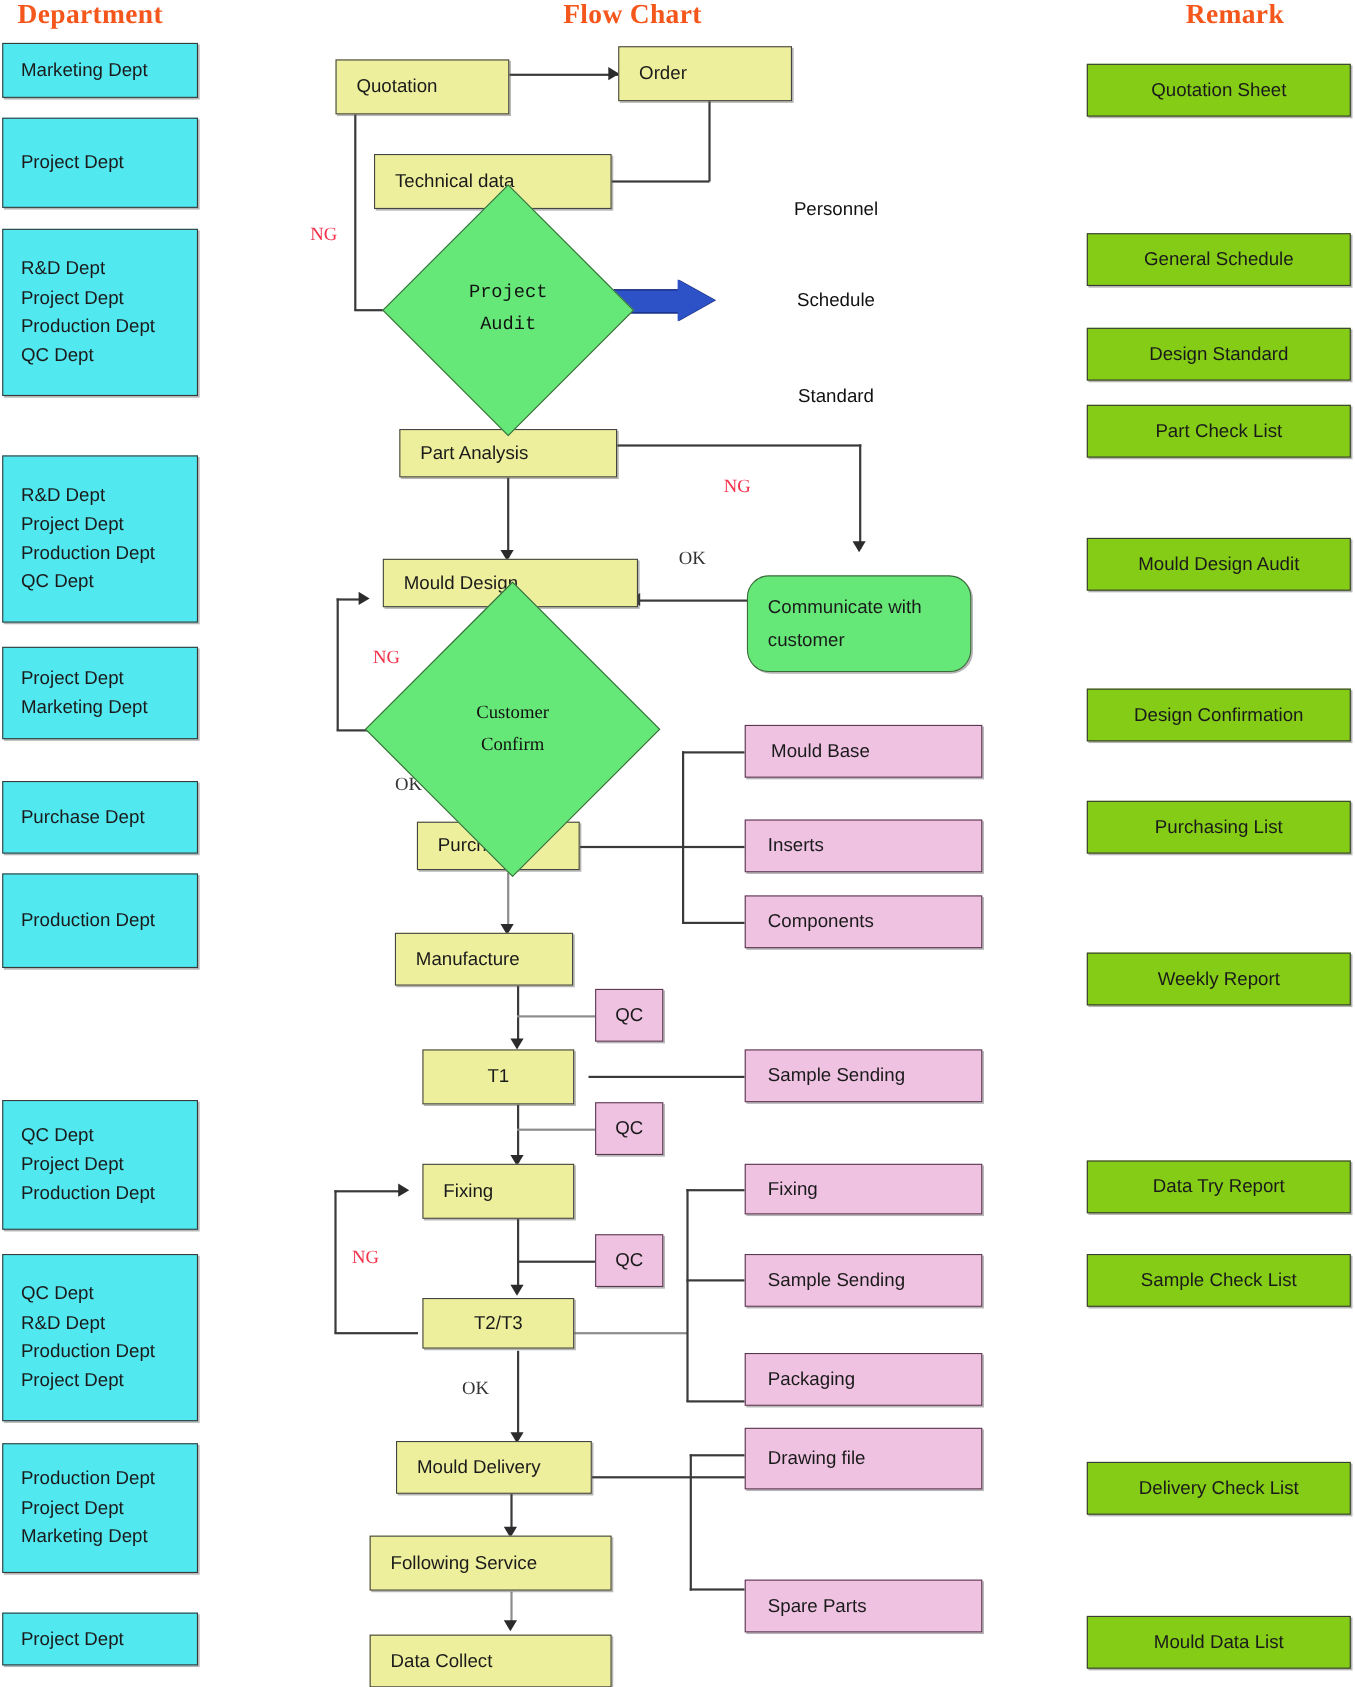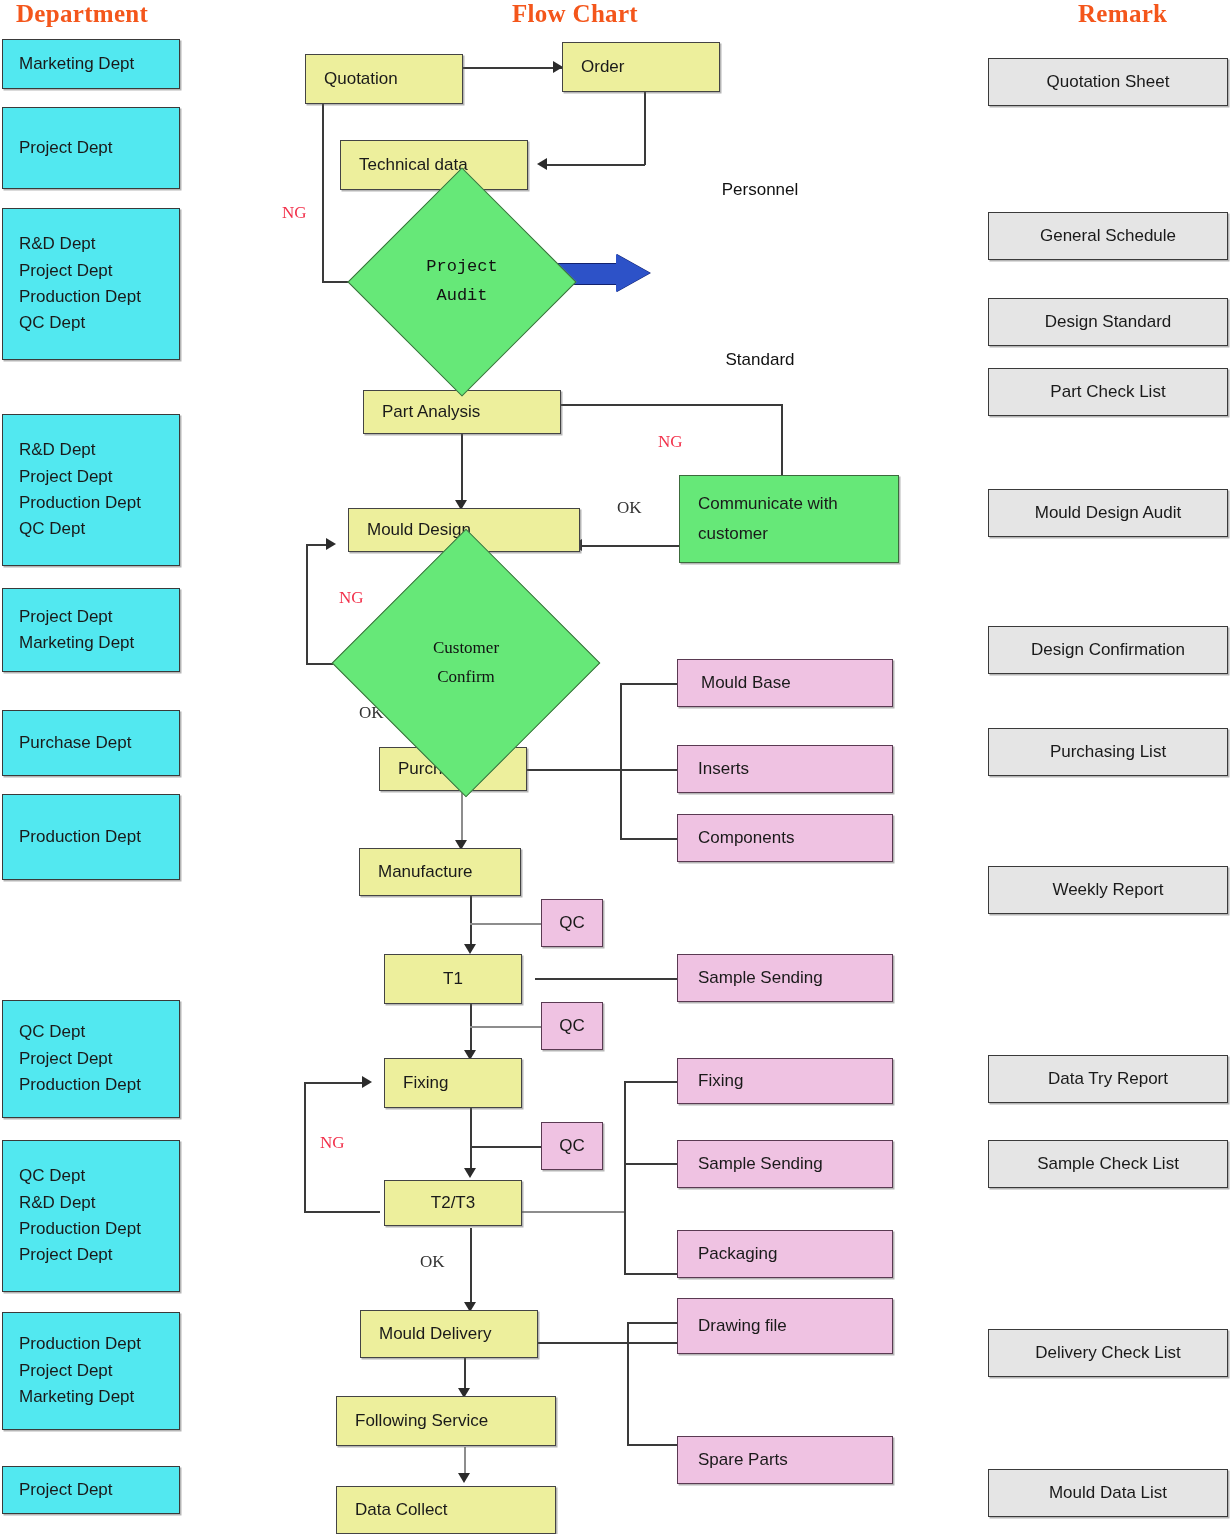--- a/index.html
+++ b/index.html
@@ -30,21 +30,21 @@
     box-shadow:1.5px 1.5px 0 rgba(90,90,90,.45);
   }
   .dept{
     background:#52E8F0;
     border:1.5px solid #3a3a3a;
     padding:0 14px 0 16px;
     align-items:center;
     font-size:17px;
   }
   .remark{
-    background:#e5e5e5;
+    background:#84cc16;
     border:1.5px solid #3a3a3a;
     justify-content:center;
     font-size:17px;
   }
   .proc{
     background:#EDEF9C;
     border:1.5px solid #444;
     justify-content:center;
   }
   .proc.left{justify-content:flex-start;padding-left:18px;}
@@ -253,42 +253,46 @@
   <div class="ln lnh" style="left:627px;top:1444px;width:50px;"></div>
 
   <div class="ln lnv" style="left:464px;top:1358px;height:36px;"></div>
   <div class="arrow a-down" style="left:458px;top:1388px;"></div>
 
   <div class="ln lnv grey" style="left:464px;top:1447px;height:32px;"></div>
   <div class="arrow a-down" style="left:458px;top:1473px;"></div>
 
   <div class="node proc left" style="left:305px;top:42px;width:158px;height:50px;margin-top:12px;">Quotation</div>
   <div class="node proc left" style="left:562px;top:42px;width:158px;height:50px;">Order</div>
-  <div class="node proc left" style="left:340px;top:140px;width:188px;height:50px;text-align:center;">Technical data</div>
+  <div class="node proc left" style="left:340px;top:140px;width:216px;height:50px;text-align:center;">Technical data</div>
 
   <div class="diamond sans" style="left:381px;top:201px;width:162px;height:162px;">
     <div class="dshape"></div>
     <span>Project
 Audit</span>
   </div>
 
   <div class="node proc left" style="left:363px;top:390px;width:198px;height:44px;">Part Analysis</div>
 
   <div class="hex" style="left:663px;top:163px;width:194px;height:54px;">
     <div class="hshape"></div>
     <span>Personnel</span>
   </div>
+  <div class="hex" style="left:663px;top:246px;width:194px;height:54px;">
+    <div class="hshape"></div>
+    <span>Schedule</span>
+  </div>
   <div class="hex" style="left:663px;top:333px;width:194px;height:54px;">
     <div class="hshape"></div>
     <span>Standard</span>
   </div>
 
   <div class="node proc left" style="left:348px;top:508px;width:232px;height:44px;">Mould Design</div>
 
-  <div class="node green" style="left:679px;top:475px;width:220px;height:88px;">Communicate  with
+  <div class="node green" style="left:679px;top:523px;width:204px;height:88px;border-radius:20px;">Communicate  with
 customer</div>
 
   <div class="diamond" style="left:371px;top:568px;width:190px;height:190px;">
     <div class="dshape"></div>
     <span>Customer
 Confirm</span>
   </div>
 
   <div class="node proc left" style="left:379px;top:747px;width:148px;height:44px;">Purchasing</div>
 

